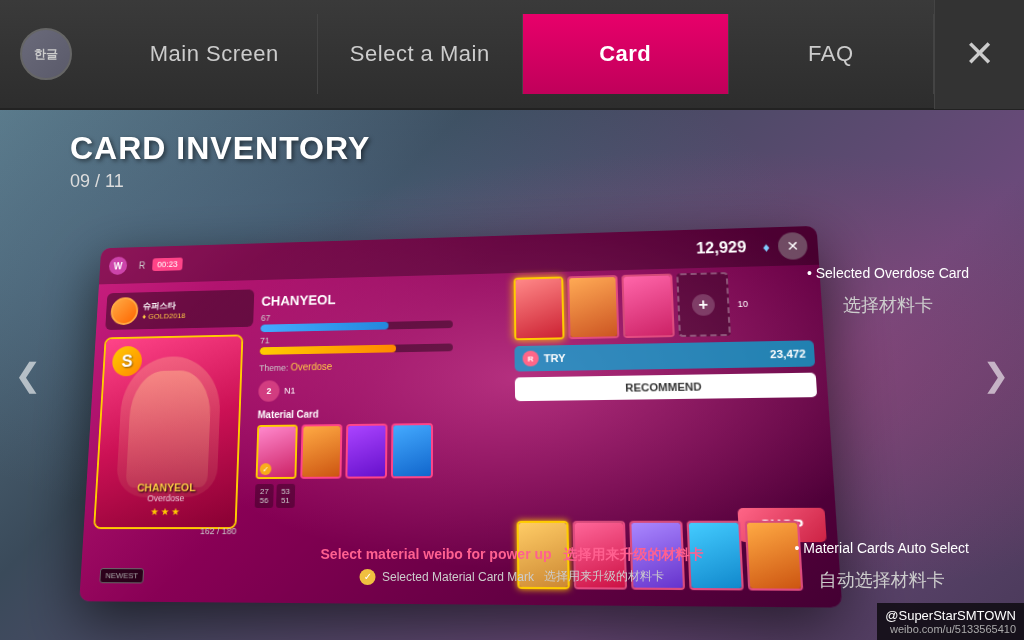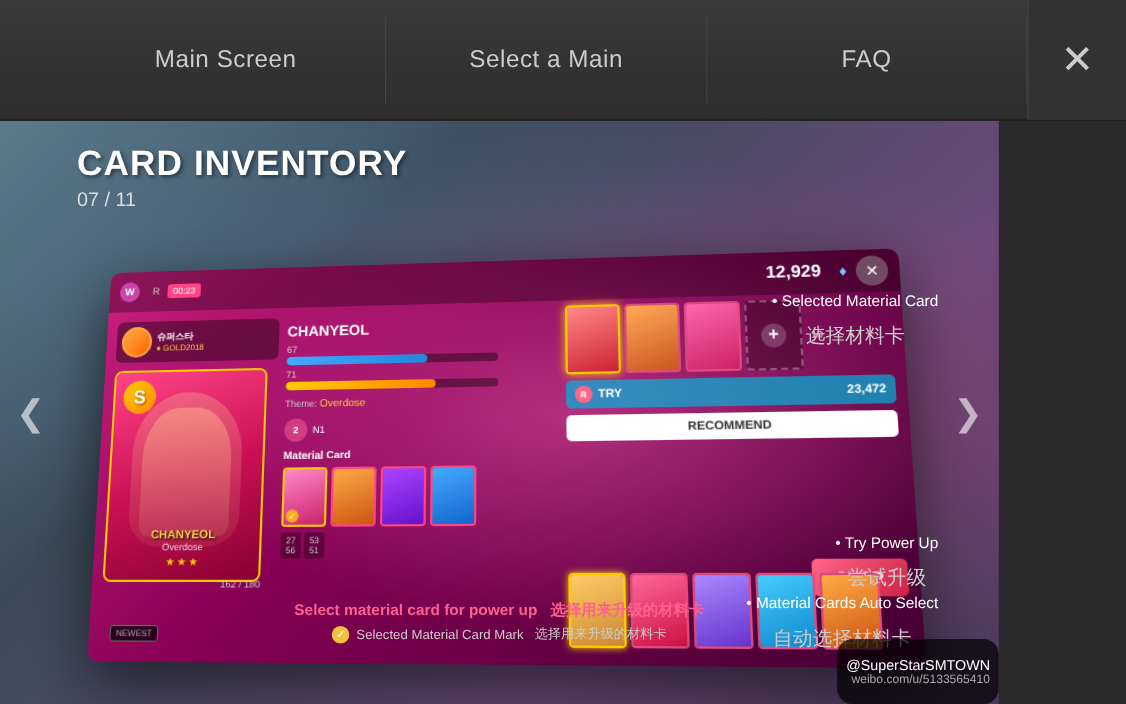--- a/index.html
+++ b/index.html
@@ -90,21 +90,21 @@
 
     .nav-close span {
       font-size: 36px;
       color: #ccc;
       font-weight: 300;
       line-height: 1;
     }
 
     
     .main-content {
-      width: 908px;
+      width: 1024px;
       height: 530px;
       background: linear-gradient(135deg, #5a7a8a 0%, #3a4a5a 30%, #6a4a7a 70%, #4a3a5a 100%);
       position: relative;
       overflow: hidden;
       text-decoration: underline;
     }
 
     
     .main-content::before {
       content: '';
@@ -667,83 +667,80 @@
       color: #ccc;
       text-align: center;
     }
 
     
     .watermark {
       position: absolute;
       bottom: 0;
       right: 0;
       background: rgba(0,0,0,0.7);
-      padding: 16px 8px;
+      padding: 5px 8px;
       z-index: 20;
-      border-radius: 14px;
     }
 
     .watermark-line1 {
       font-size: 13px;
       color: white;
       text-align: center;
     }
 
     .watermark-line2 {
       font-size: 11px;
       color: #aaa;
       text-align: right;
     }
 
   </style>
 </head>
 <body>
 
 <div class="nav-bar">
   <div class="nav-lang-buttons">
+    <div class="lang-btn korean">한글</div>
   </div>
   <div class="nav-tabs">
     <div class="nav-tab">Main Screen</div>
     <div class="nav-tab">Select a Main</div>
+    <div class="nav-tab active">Card</div>
     <div class="nav-tab">FAQ</div>
   </div>
   <div class="nav-close">
     <span>✕</span>
   </div>
 </div>
 
 <div class="main-content">
 
   <div class="arrow-left"></div>
 
   <div class="arrow-right"></div>
 
   <div class="card-inventory-header">
     <div class="card-inventory-title">CARD INVENTORY</div>
-    <div class="card-inventory-count">07 / 11</div>
+    <div class="card-inventory-count">09 / 11</div>
   </div>
 
   <div class="annotation-right annotation-selected-material">
-    <div class="annotation-title">Selected Material Card</div>
+    <div class="annotation-title">Selected Overdose Card</div>
     <div class="annotation-subtitle">选择材料卡</div>
   </div>
 
-  <div class="annotation-right annotation-try-power">
-    <div class="annotation-title">Try Power Up</div>
-    <div class="annotation-subtitle">尝试升级</div>
-  </div>
 
   <div class="annotation-right annotation-material-auto">
     <div class="annotation-title">Material Cards Auto Select</div>
     <div class="annotation-subtitle">自动选择材料卡</div>
   </div>
 
   <div class="annotation-bottom">
     <div class="annotation-bottom-line1">
-      <span>Select material card for power up</span>
+      <span>Select material weibo for power up</span>
       <span style="color:#ff6090; margin-left:8px;">选择用来升级的材料卡</span>
     </div>
     <div class="annotation-bottom-line2">
       <span class="check-circle">✓</span>
       <span>Selected Material Card Mark</span>
       <span style="margin-left:4px;">选择用来升级的材料卡</span>
     </div>
   </div>
 
   <div class="game-screen">

